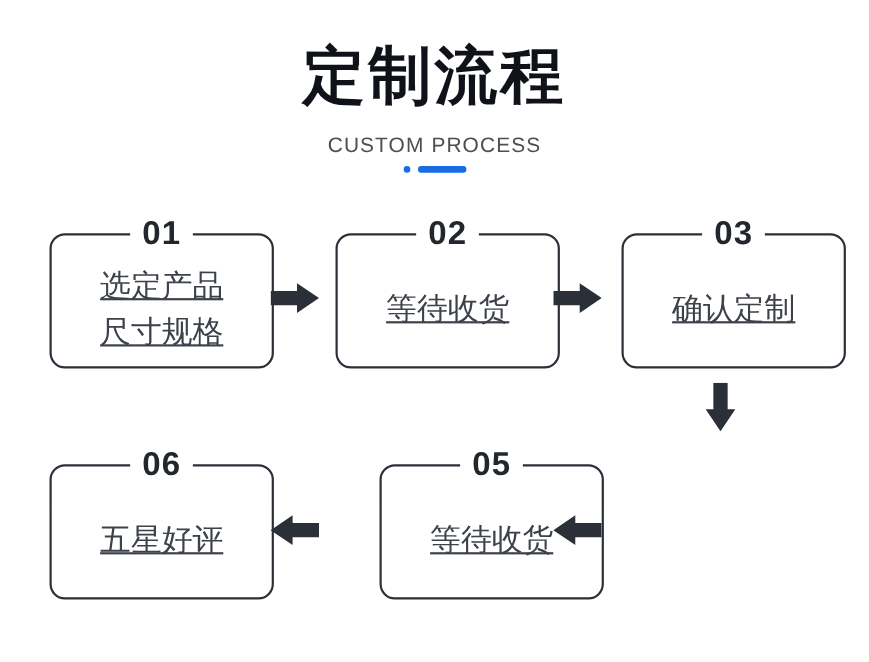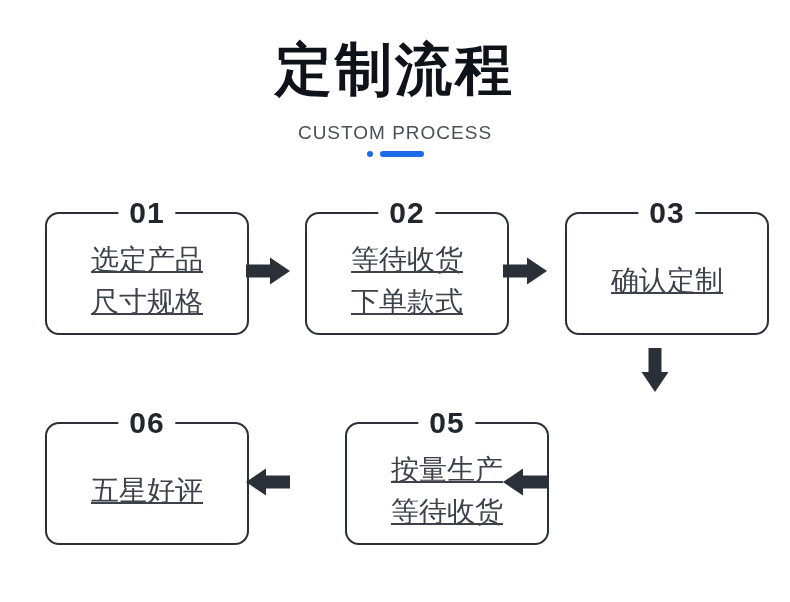--- a/index.html
+++ b/index.html
@@ -101,36 +101,34 @@
     <div class="step-text">
       <div>选定产品</div>
       <div>尺寸规格</div>
     </div>
   </div>
 
   <div class="step s2">
     <span class="step-number">02</span>
     <div class="step-text">
       <div>等待收货</div>
-      <div>下单款式</div>
     </div>
   </div>
 
   <div class="step s3">
     <span class="step-number">03</span>
     <div class="step-text">
       <div>确认定制</div>
     </div>
   </div>
 
 
   <div class="step s5">
     <span class="step-number">05</span>
     <div class="step-text">
-      <div>按量生产</div>
       <div>等待收货</div>
     </div>
   </div>
 
   <div class="step s6">
     <span class="step-number">06</span>
     <div class="step-text">
       <div>五星好评</div>
     </div>
   </div>

